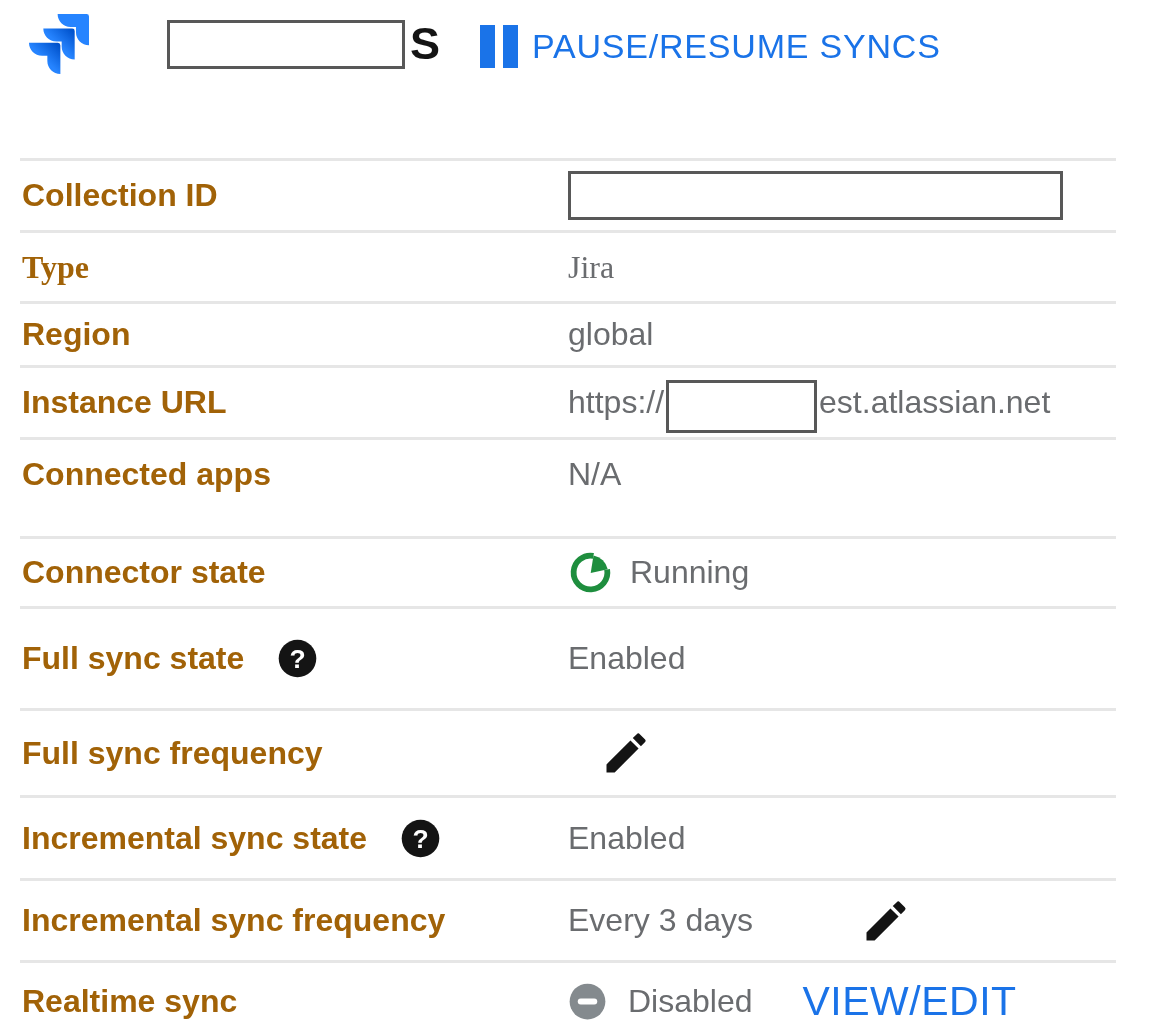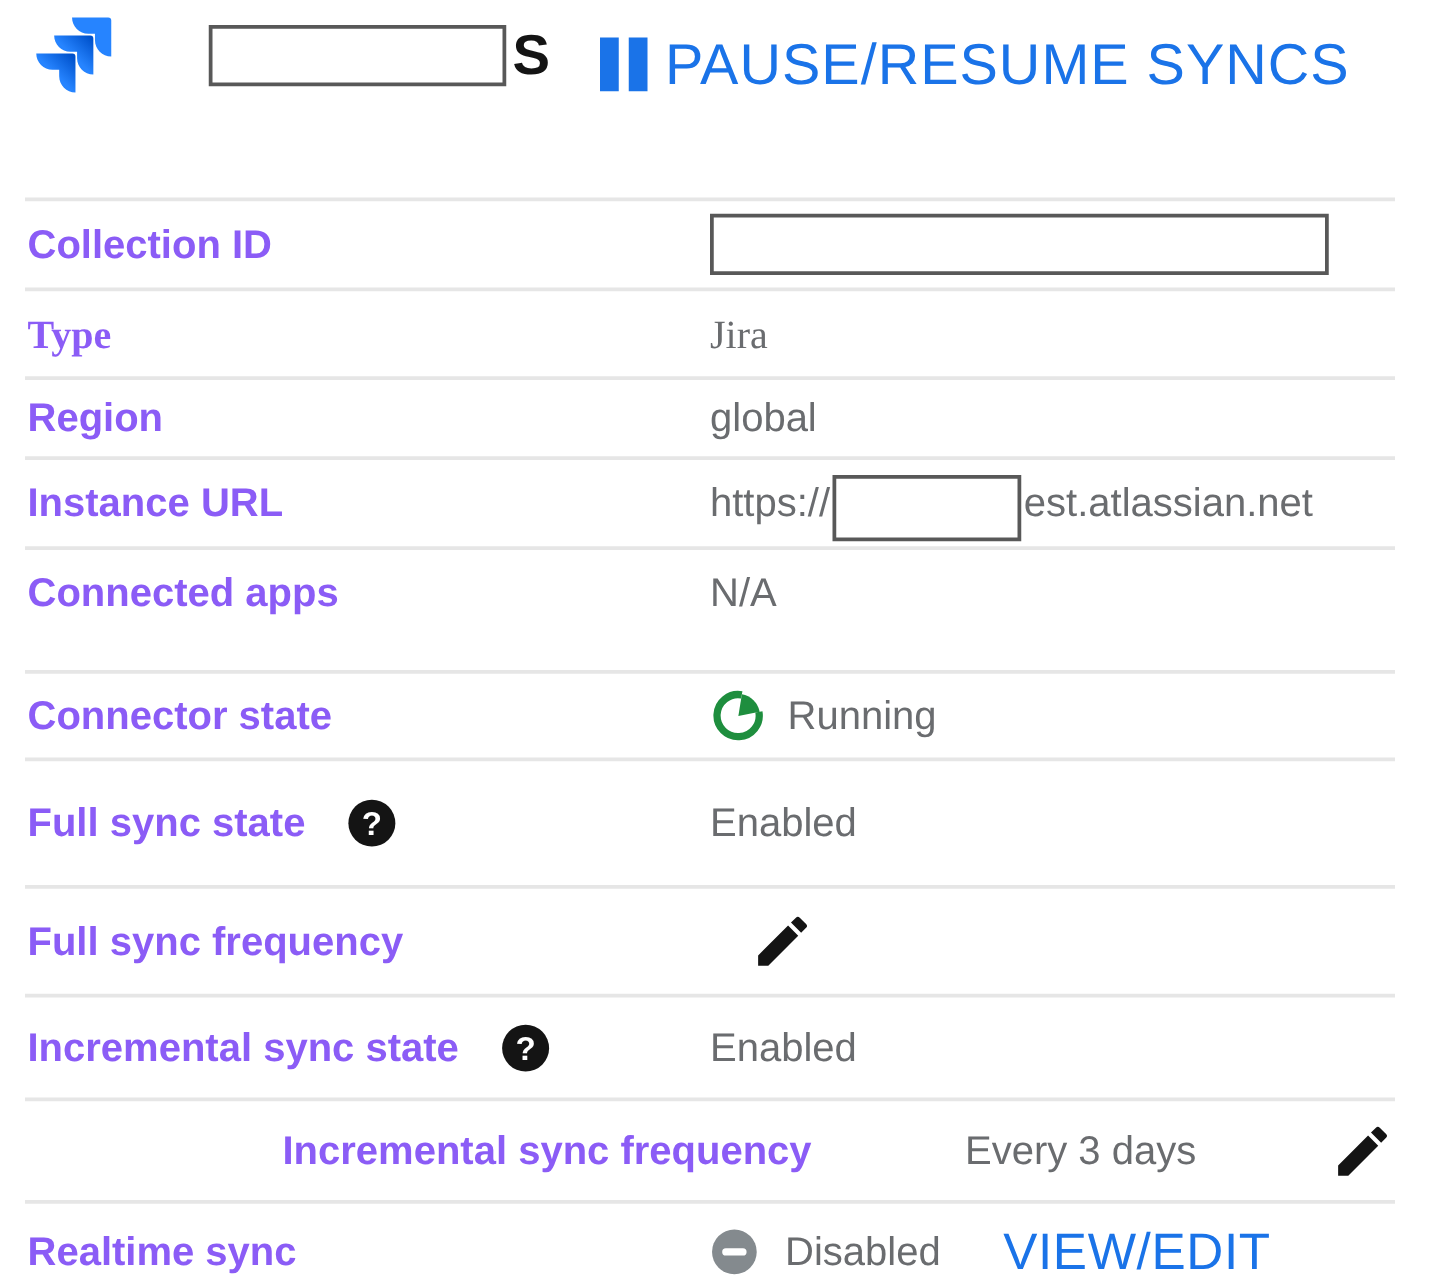--- a/index.html
+++ b/index.html
@@ -18,32 +18,32 @@
   .title-suffix{
     position:absolute;left:410px;top:18px;font-size:45px;font-weight:bold;color:#141414;line-height:52px;
   }
   .pause-btn{
     position:absolute;left:478px;top:24px;display:flex;align-items:center;cursor:pointer;
   }
   .pause-icon{width:40px;height:44px;position:relative;flex:0 0 40px;}
   .pause-icon i{position:absolute;top:1px;width:15px;height:43px;background:#1a73e8;}
   .pause-icon i.b1{left:2px;} .pause-icon i.b2{left:25px;}
   .pause-label{
-    color:#1a73e8;font-size:46px;font-weight:500;letter-spacing:.8px;margin-left:14px;white-space:nowrap;
+    color:#1a73e8;font-size:34px;font-weight:500;letter-spacing:.8px;margin-left:14px;white-space:nowrap;
   }
   
   .props{margin-left:20px;width:1096px;}
   .row{display:flex;align-items:center;border-top:3px solid #e6e6e6;box-sizing:border-box;}
   .row:last-child{border-bottom:3px solid #e6e6e6;}
   .r1{height:72px;} .r2{height:71px;font-family:Liberation Serif, serif;} .r3{height:64px;} .r4{height:72px;}
   .r5{height:71px;} .r6{height:70px;margin-top:28px;} .r7{height:102px;} .r8{height:87px;gap:32px;}
-  .r9{height:83px;} .r10{height:82px;justify-content:flex-end;} .r11{height:82px;}
+  .r9{height:83px;} .r10{height:82px;} .r11{height:82px;}
   .label{
     flex:0 0 548px;display:flex;align-items:center;
-    font-size:32px;font-weight:bold;color:#8b5cf6;padding-left:2px;box-sizing:border-box;white-space:nowrap;
+    font-size:32px;font-weight:bold;color:#a16207;padding-left:2px;box-sizing:border-box;white-space:nowrap;
   }
   .value{
     display:flex;align-items:center;font-size:32px;color:#6a6c6f;white-space:nowrap;
   }
   .help-icon{width:41px;height:41px;margin-left:33px;flex:0 0 41px;}
   .field-redact{width:495px;height:49px;}
   .url-redact{width:151px;height:53px;position:relative;top:4px;margin:0 2px;}
   .status-icon{margin-right:17px;display:flex;align-items:center;}
   .freq-value{display:inline-block;width:292px;}
   .edit-icon{width:52px;height:52px;cursor:pointer;}

